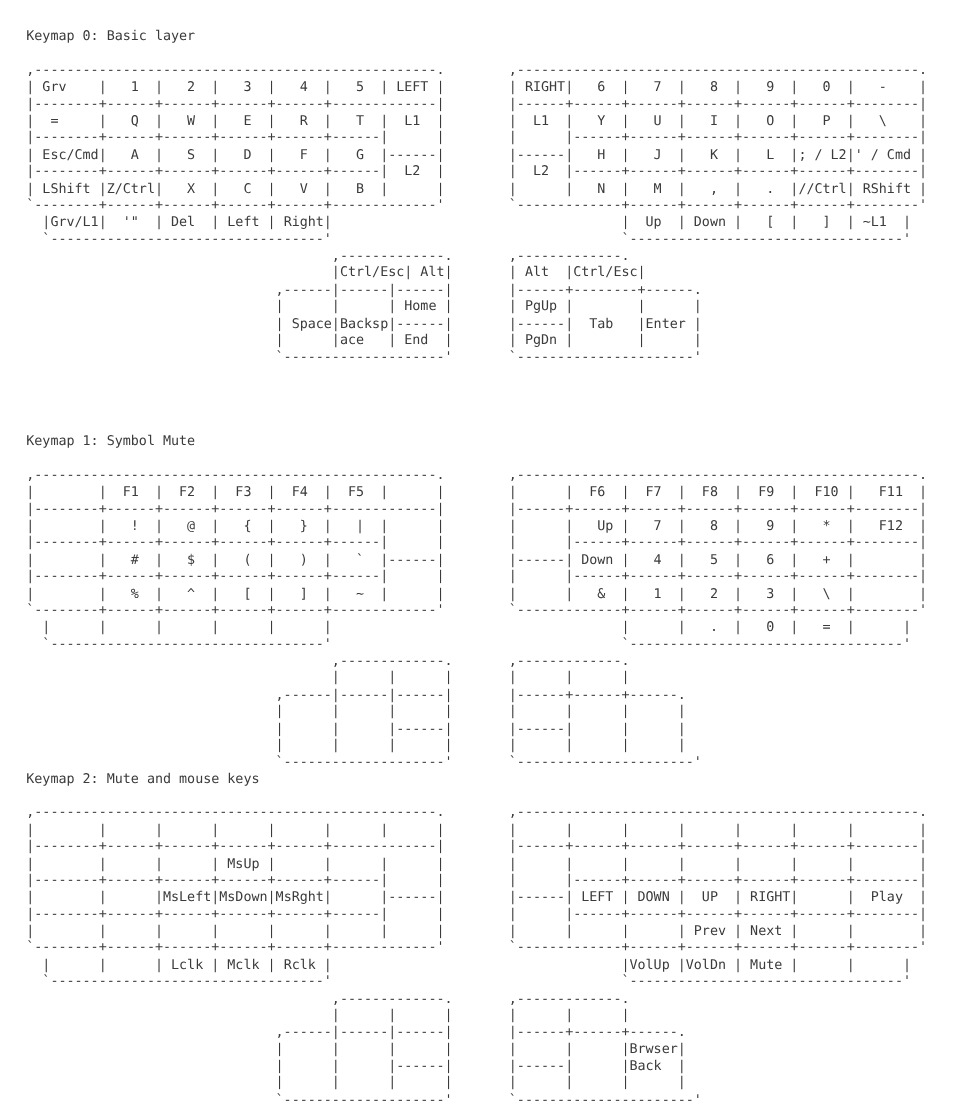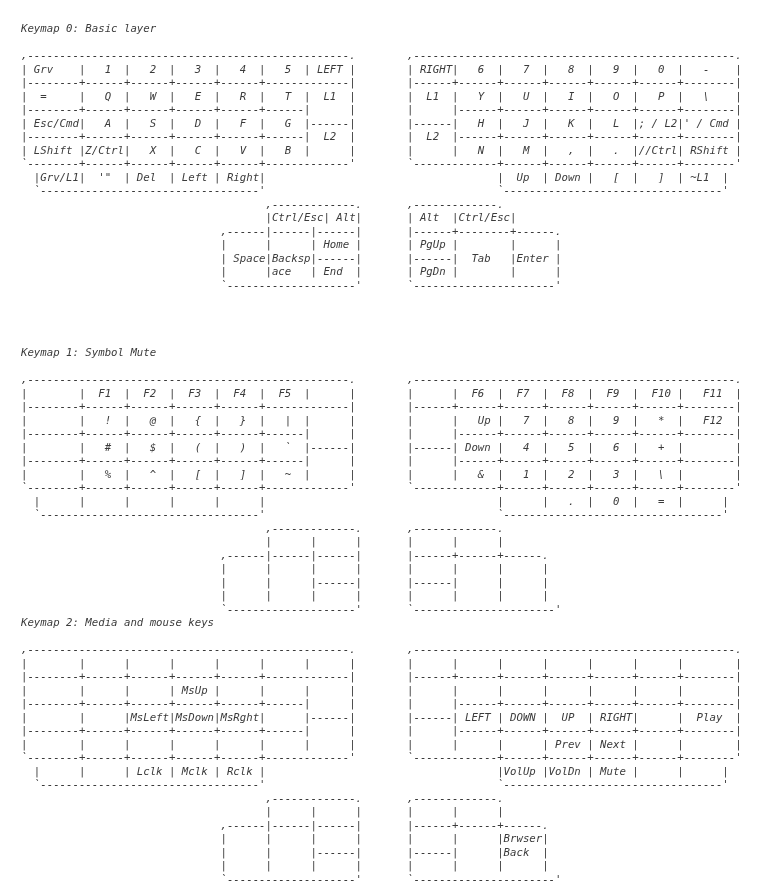--- a/index.html
+++ b/index.html
@@ -17,21 +17,21 @@
     font-family: "DejaVu Sans Mono", "Liberation Mono", monospace;
     font-size: 10.7px;
     line-height: 13.5px;
     color: var(--text-color);
   }
   pre {
     margin: 0;
     font: inherit;
     white-space: pre;
   }
-  .section { position: relative; height: 270px; font-style: italic; }
+  .section { position: relative; height: 270px; }
   .section.gap-after { margin-bottom: 54px; }
   .half-left   { position: absolute; top: 27px;    left: 0; }
   .half-right  { position: absolute; top: 27px;    left: 60ch; }
   .thumb-left  { position: absolute; top: 175.5px; left: 31ch; }
   .thumb-right { position: absolute; top: 175.5px; left: 60ch; }
 </style>
 </head>
 <body>
 
 <div class="doc">
@@ -110,21 +110,21 @@
     <pre class="thumb-right">,-------------.
 |      |      |
 |------+------+------.
 |      |      |      |
 |------|      |      |
 |      |      |      |
 `----------------------'</pre>
   </div>
 
   <div class="section">
-    <pre class="title">Keymap 2: Media and mouse keys</pre>
+    <pre class="title">Keymap 2: Mute and mouse keys</pre>
     <pre class="half-left">,--------------------------------------------------.
 |        |      |      |      |      |      |      |
 |--------+------+------+------+------+-------------|
 |        |      |      | MsUp |      |      |      |
 |--------+------+------+------+------+------|      |
 |        |      |MsLeft|MsDown|MsRght|      |------|
 |--------+------+------+------+------+------|      |
 |        |      |      |      |      |      |      |
 `--------+------+------+------+------+-------------'
   |      |      | Lclk | Mclk | Rclk |

